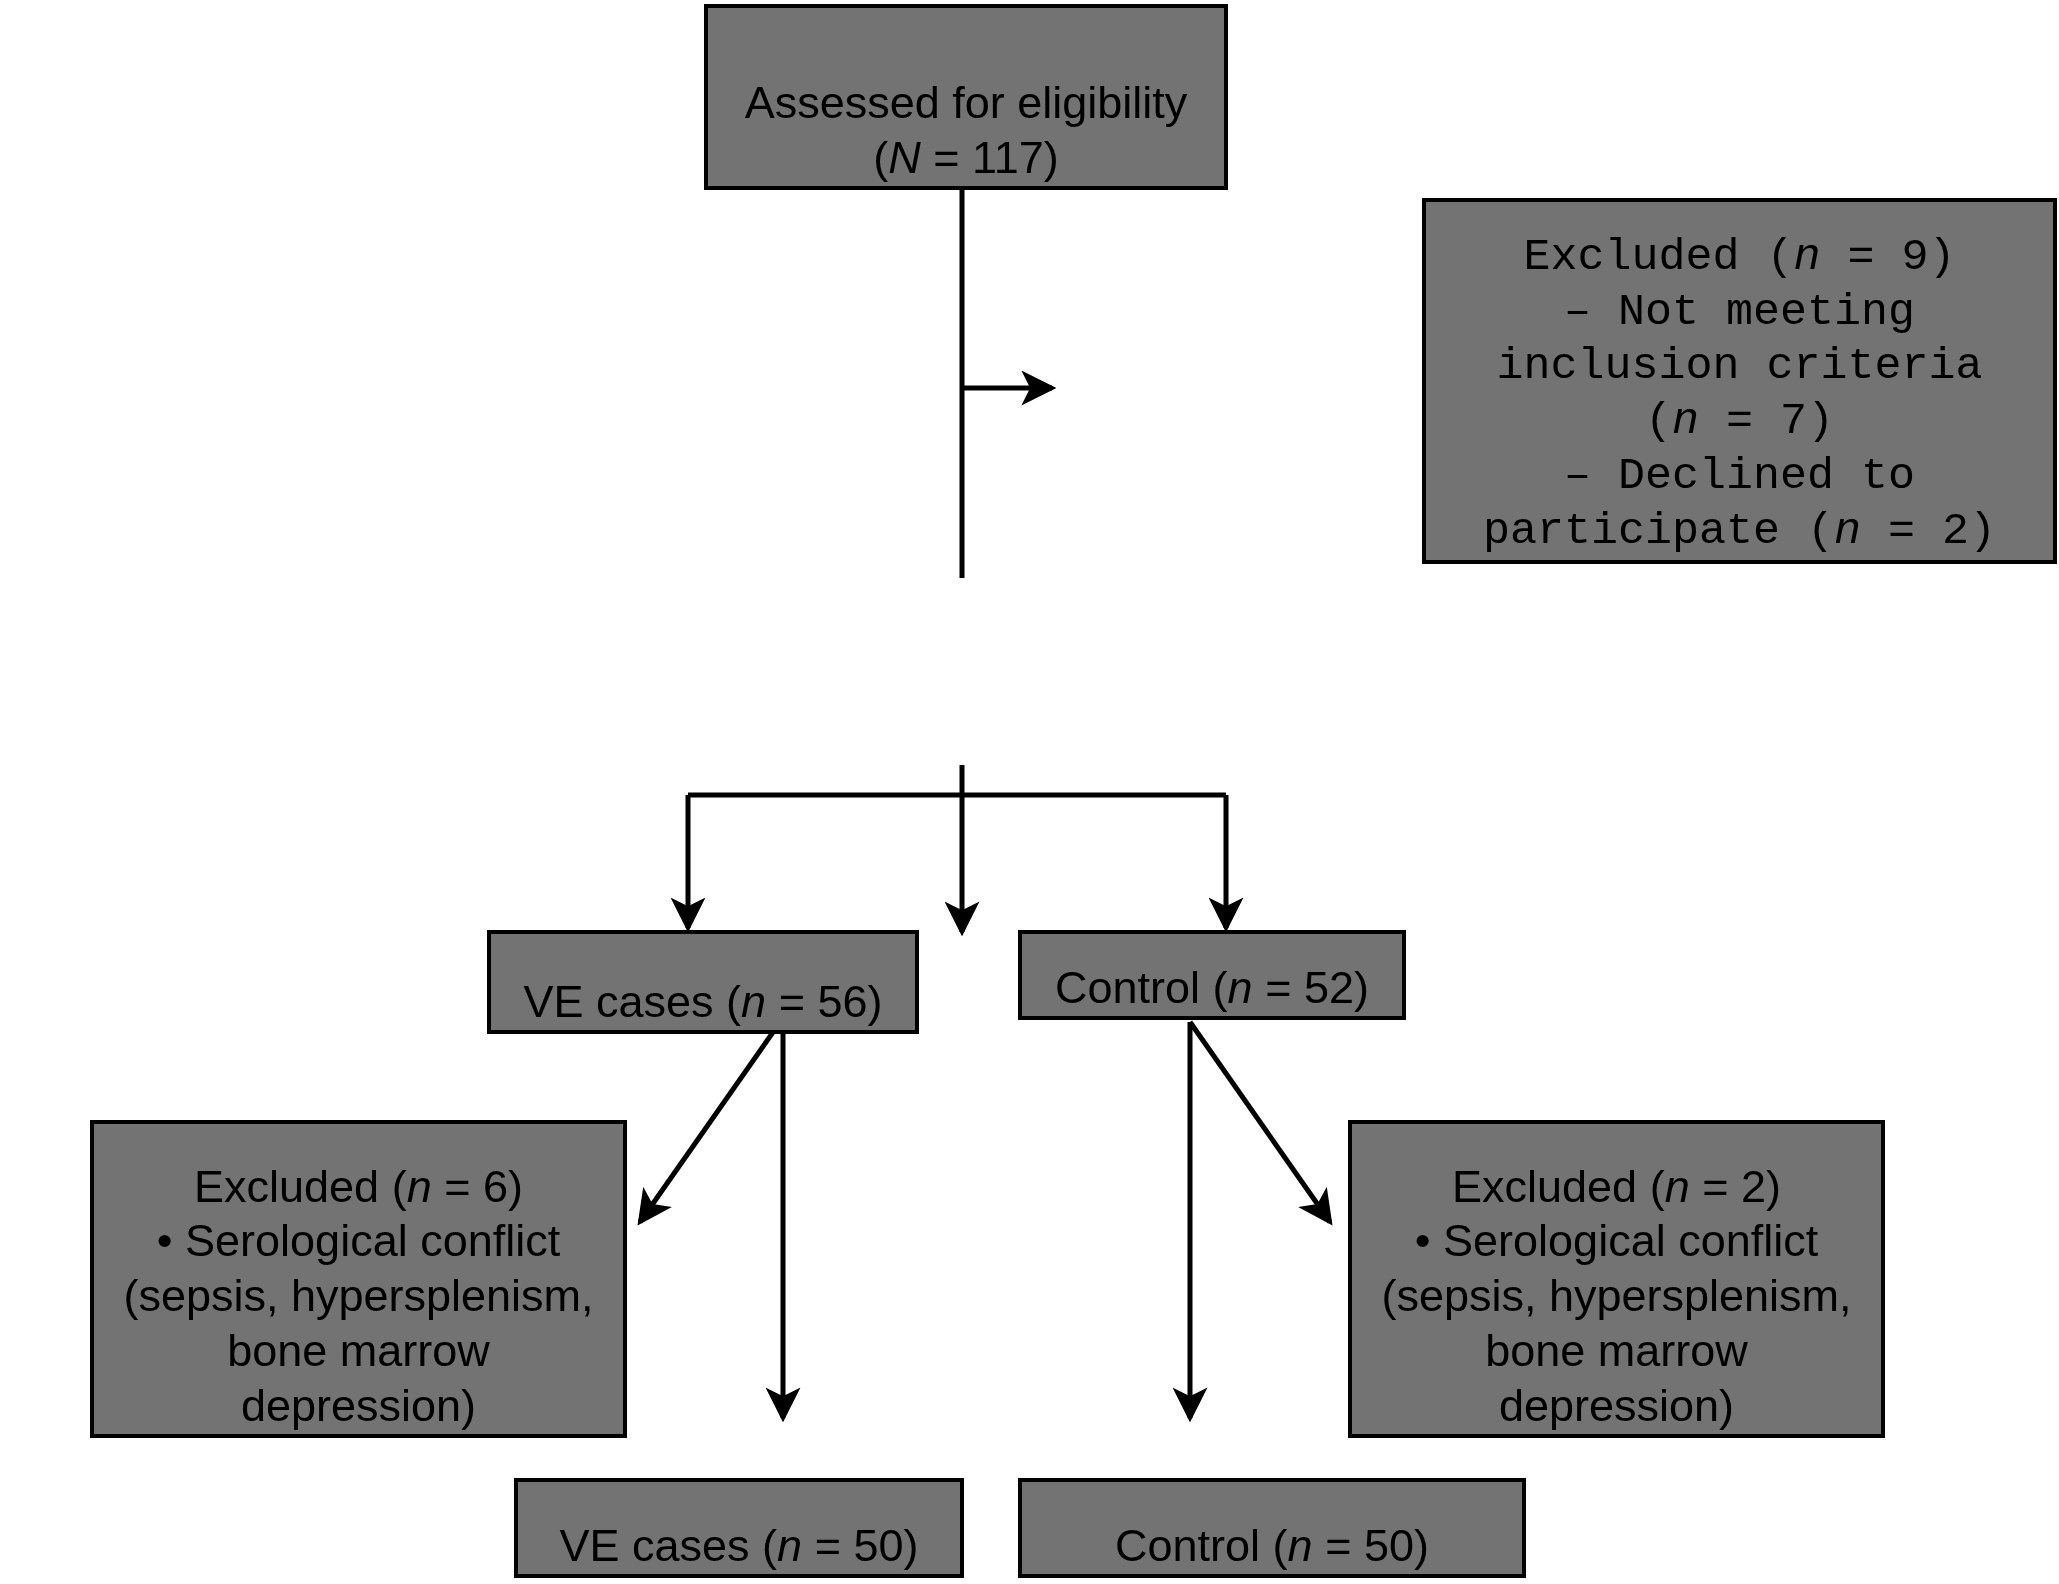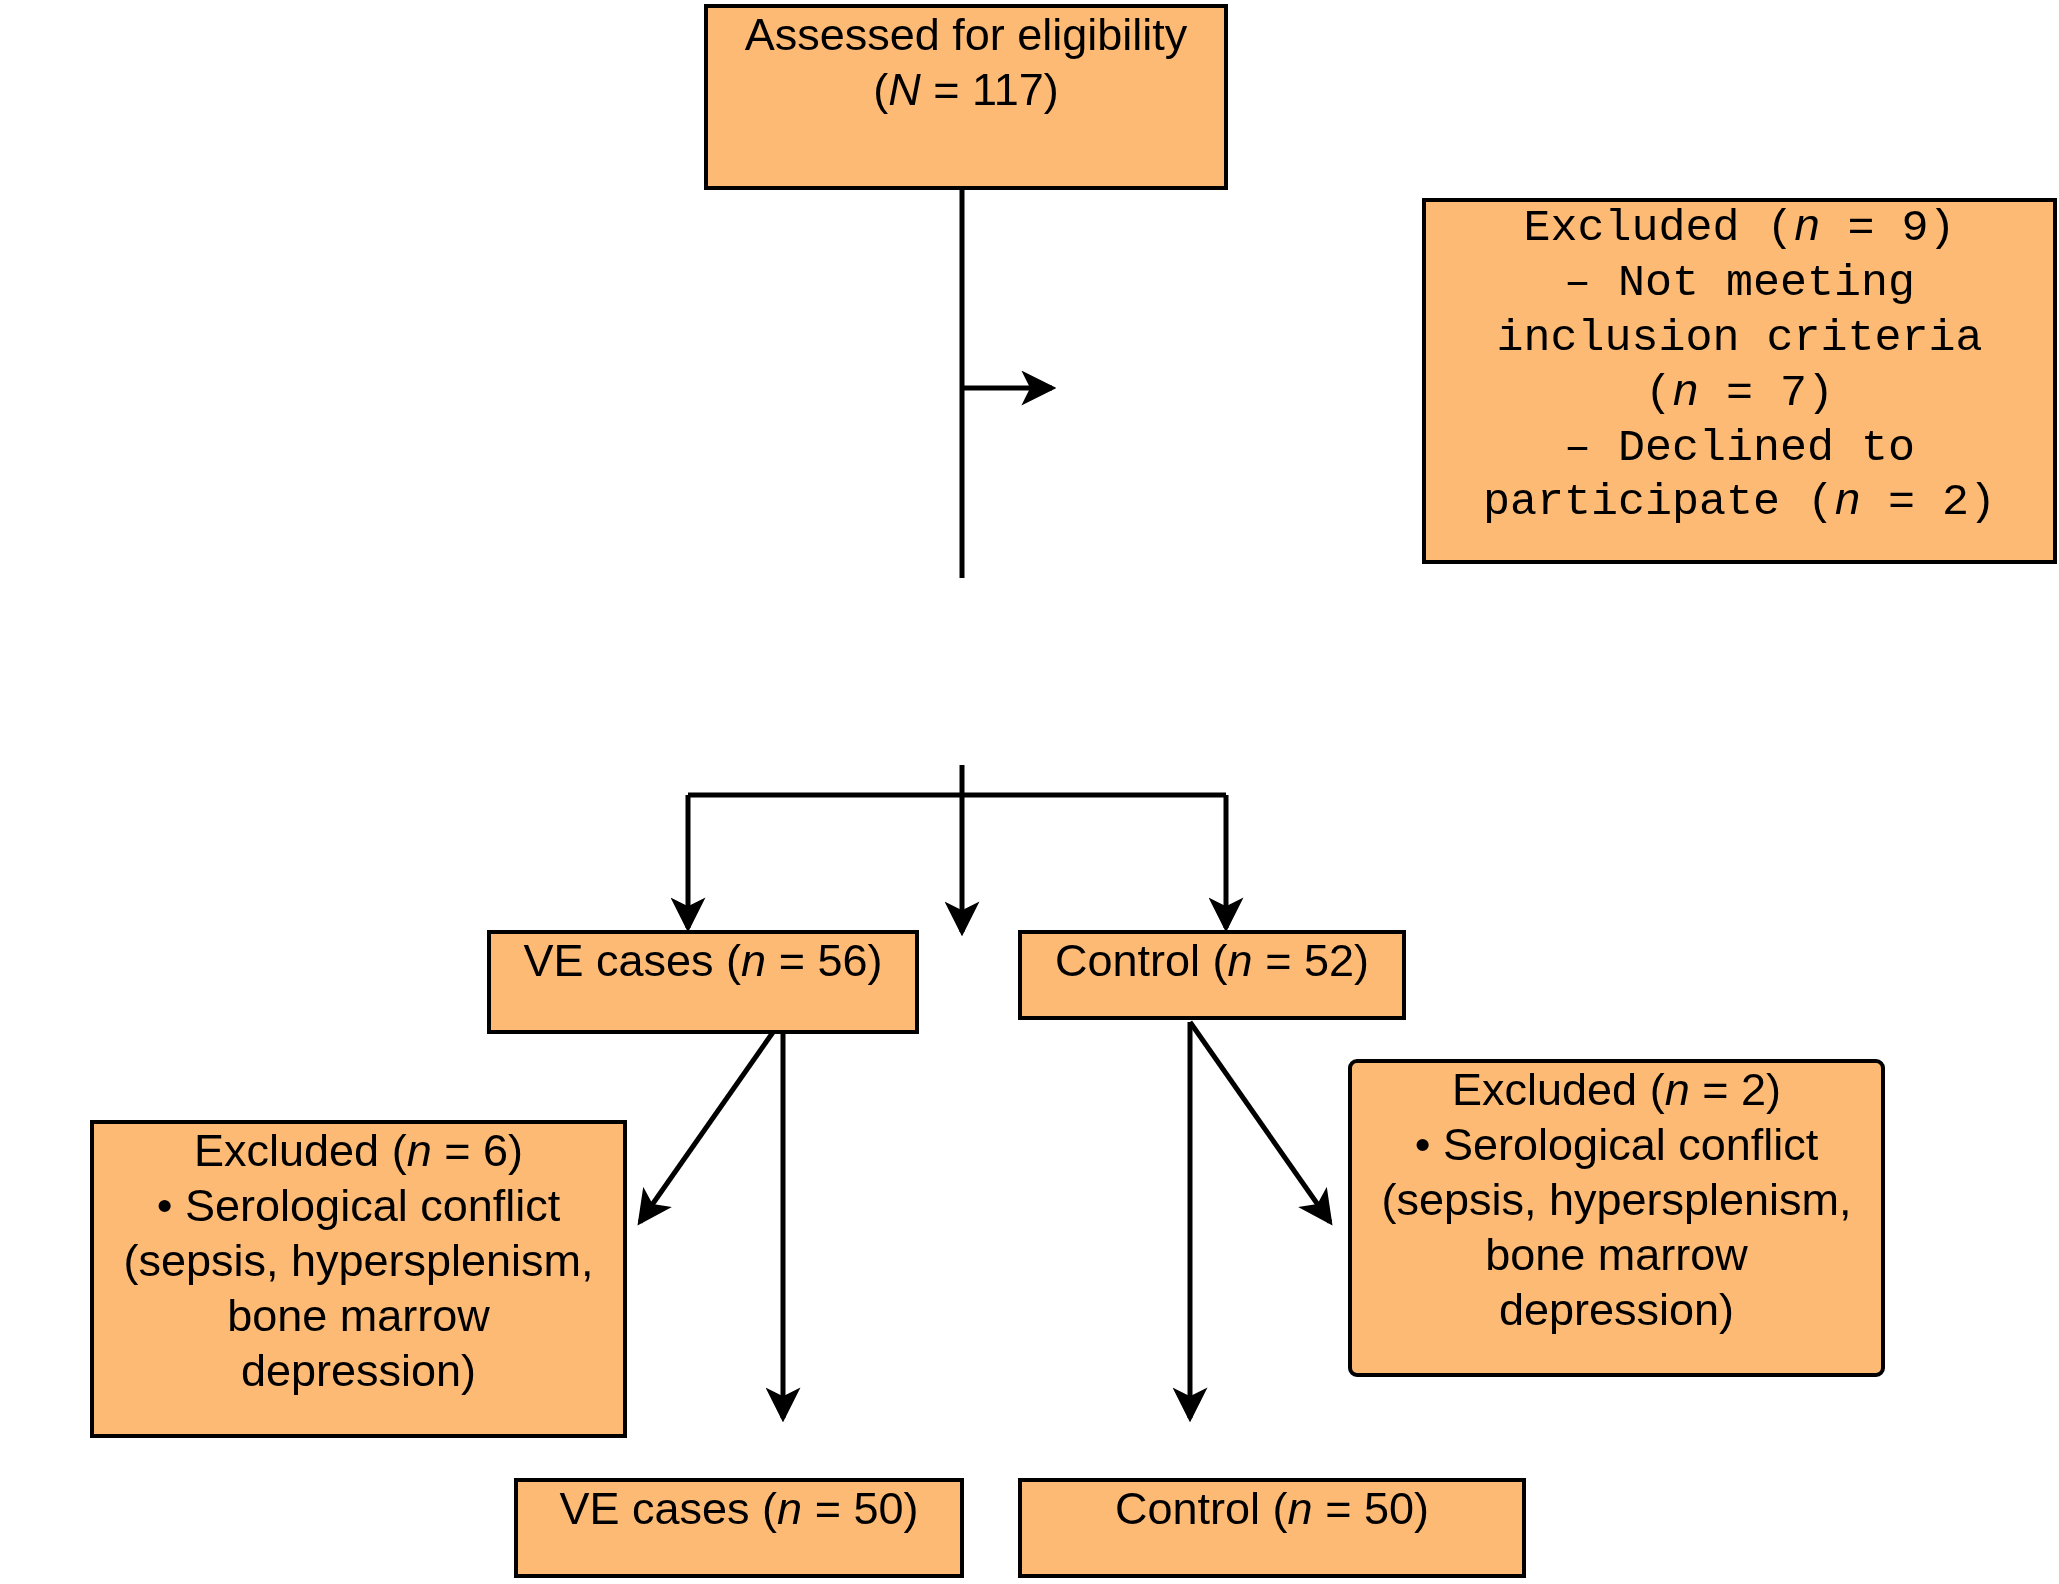--- a/index.html
+++ b/index.html
@@ -21,23 +21,23 @@
     position: absolute;
     left: 0;
     top: 0;
     width: 2059px;
     height: 1584px;
   }
   .node-box {
     position: absolute;
     box-sizing: border-box;
     border: 4px solid #000000;
-    background: #fdba74;
+    background: #737373;
     display: flex;
-    align-items: flex-start;
+    align-items: flex-end;
     justify-content: center;
     text-align: center;
     color: #000000;
     line-height: 1.22;
   }
   .node-text {
     display: block;
     width: 100%;
     padding: 0 10px;
     box-sizing: border-box;
@@ -107,21 +107,21 @@
     <span class="node-text">Control (<i class="var">n</i> = 52)</span>
   </div>
 
   <div class="node-box node-left-align" style="left:90px; top:1120px; width:537px; height:318px;">
     <span class="node-text" style="text-align:center;">Excluded (<i class="var">n</i> = 6)
 • Serological conflict
 (sepsis, hypersplenism,
 bone marrow depression)</span>
   </div>
 
-  <div class="node-box node-left-align" style="left:1348px; top:1059px; width:537px; height:318px;border-radius:9px;">
+  <div class="node-box node-left-align" style="left:1348px; top:1120px; width:537px; height:318px;">
     <span class="node-text" style="text-align:center;">Excluded (<i class="var">n</i> = 2)
 • Serological conflict
 (sepsis, hypersplenism,
 bone marrow depression)</span>
   </div>
 
   <div class="node-box" style="left:470px; top:1478px; width:450px; height:100px;margin-left:44px;">
     <span class="node-text">VE cases (<i class="var">n</i> = 50)</span>
   </div>
 

